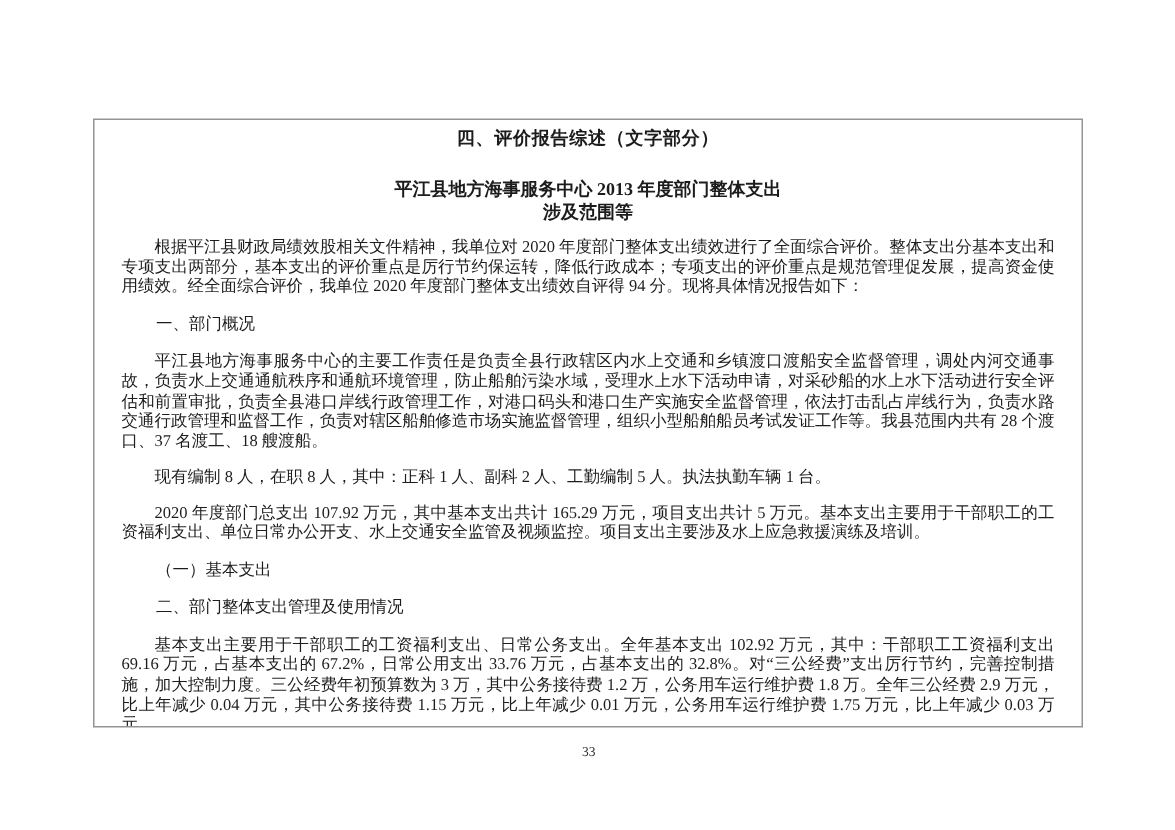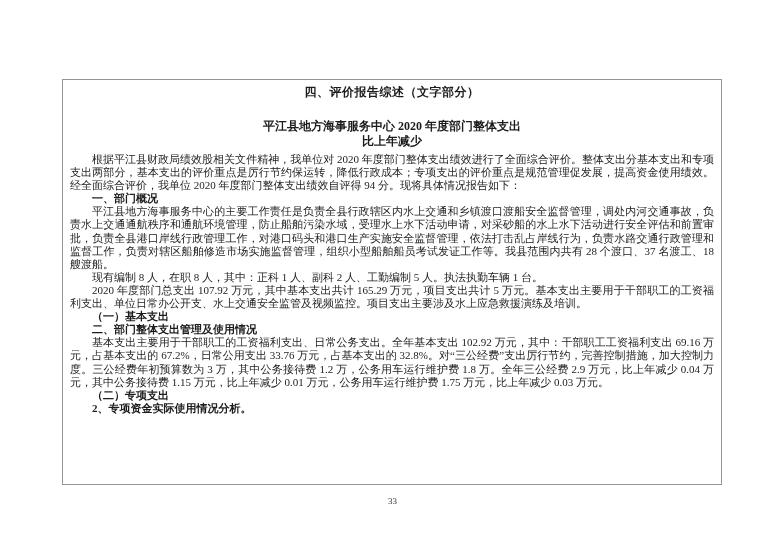--- a/index.html
+++ b/index.html
@@ -44,26 +44,26 @@
     line-height: 14.5px;
   }
   .body-text {
     margin-top: 5px;
     font-size: 11px;
     line-height: 13.1px;
     text-align: justify;
   }
   .para {
     text-indent: 2em;
-    margin: 0;
+    margin: 11px;
   }
   .heading {
-    font-weight: 700;
+    font-weight: 400;
     text-indent: 2em;
-    margin: 0;
+    margin: 12px;
   }
   .page-footer {
     position: absolute;
     top: 496px;
     left: 0;
     width: 785px;
     text-align: center;
     font-size: 9px;
     color: #333333;
   }
@@ -71,22 +71,22 @@
 </head>
 <body>
 
 <div class="page">
 
   <div class="report-box">
 
     <div class="box-header">四、评价报告综述（文字部分）</div>
 
     <div class="doc-title">
-      <div>平江县地方海事服务中心 2020 年度部门整体支出</div>
-      <div>比上年减少</div>
+      <div>平江县地方海事服务中心 2013 年度部门整体支出</div>
+      <div>涉及范围等</div>
     </div>
 
     <div class="body-text">
       <p class="para">根据平江县财政局绩效股相关文件精神，我单位对 2020 年度部门整体支出绩效进行了全面综合评价。整体支出分基本支出和专项支出两部分，基本支出的评价重点是厉行节约保运转，降低行政成本；专项支出的评价重点是规范管理促发展，提高资金使用绩效。经全面综合评价，我单位 2020 年度部门整体支出绩效自评得 94 分。现将具体情况报告如下：</p>
       <p class="heading">一、部门概况</p>
       <p class="para">平江县地方海事服务中心的主要工作责任是负责全县行政辖区内水上交通和乡镇渡口渡船安全监督管理，调处内河交通事故，负责水上交通通航秩序和通航环境管理，防止船舶污染水域，受理水上水下活动申请，对采砂船的水上水下活动进行安全评估和前置审批，负责全县港口岸线行政管理工作，对港口码头和港口生产实施安全监督管理，依法打击乱占岸线行为，负责水路交通行政管理和监督工作，负责对辖区船舶修造市场实施监督管理，组织小型船舶船员考试发证工作等。我县范围内共有 28 个渡口、37 名渡工、18 艘渡船。</p>
       <p class="para">现有编制 8 人，在职 8 人，其中：正科 1 人、副科 2 人、工勤编制 5 人。执法执勤车辆 1 台。</p>
       <p class="para">2020 年度部门总支出 107.92 万元，其中基本支出共计 165.29 万元，项目支出共计 5 万元。基本支出主要用于干部职工的工资福利支出、单位日常办公开支、水上交通安全监管及视频监控。项目支出主要涉及水上应急救援演练及培训。</p>
       <p class="heading">（一）基本支出</p>
       <p class="heading">二、部门整体支出管理及使用情况</p>

